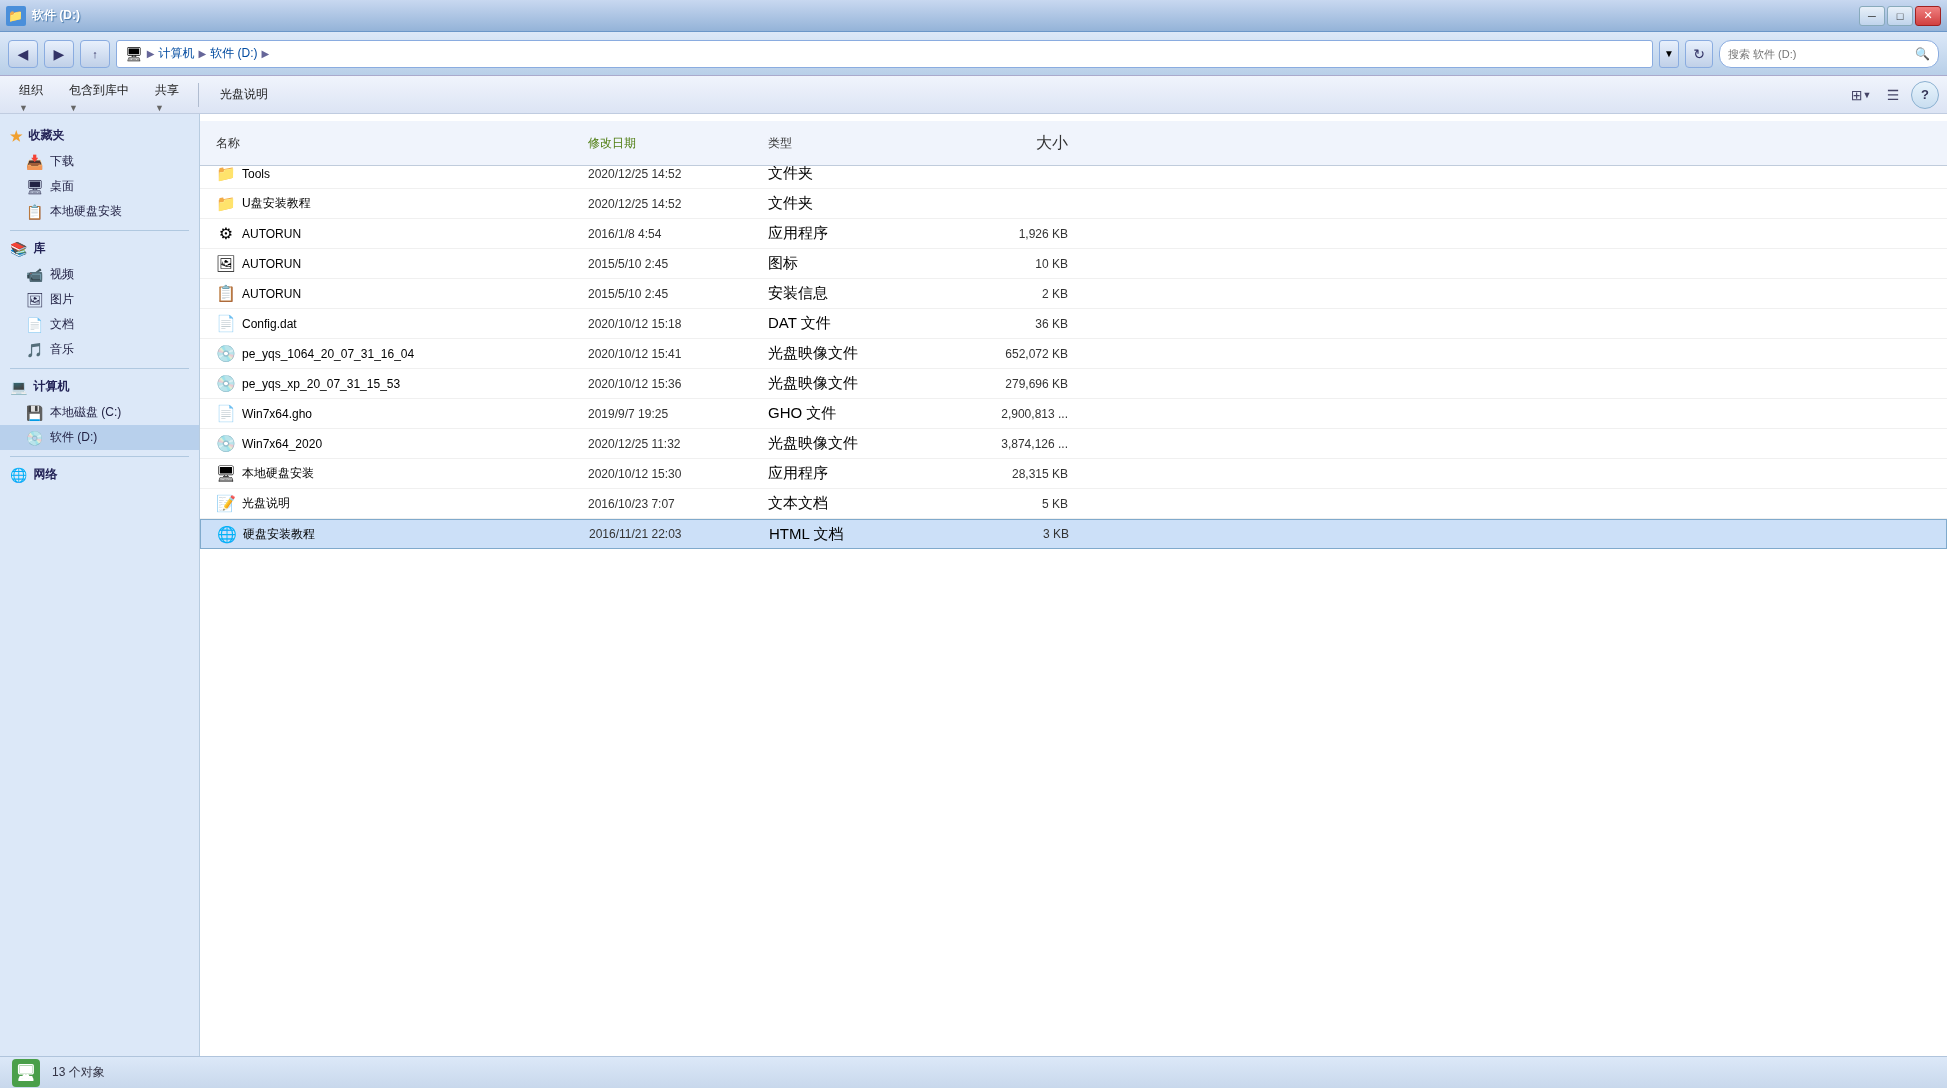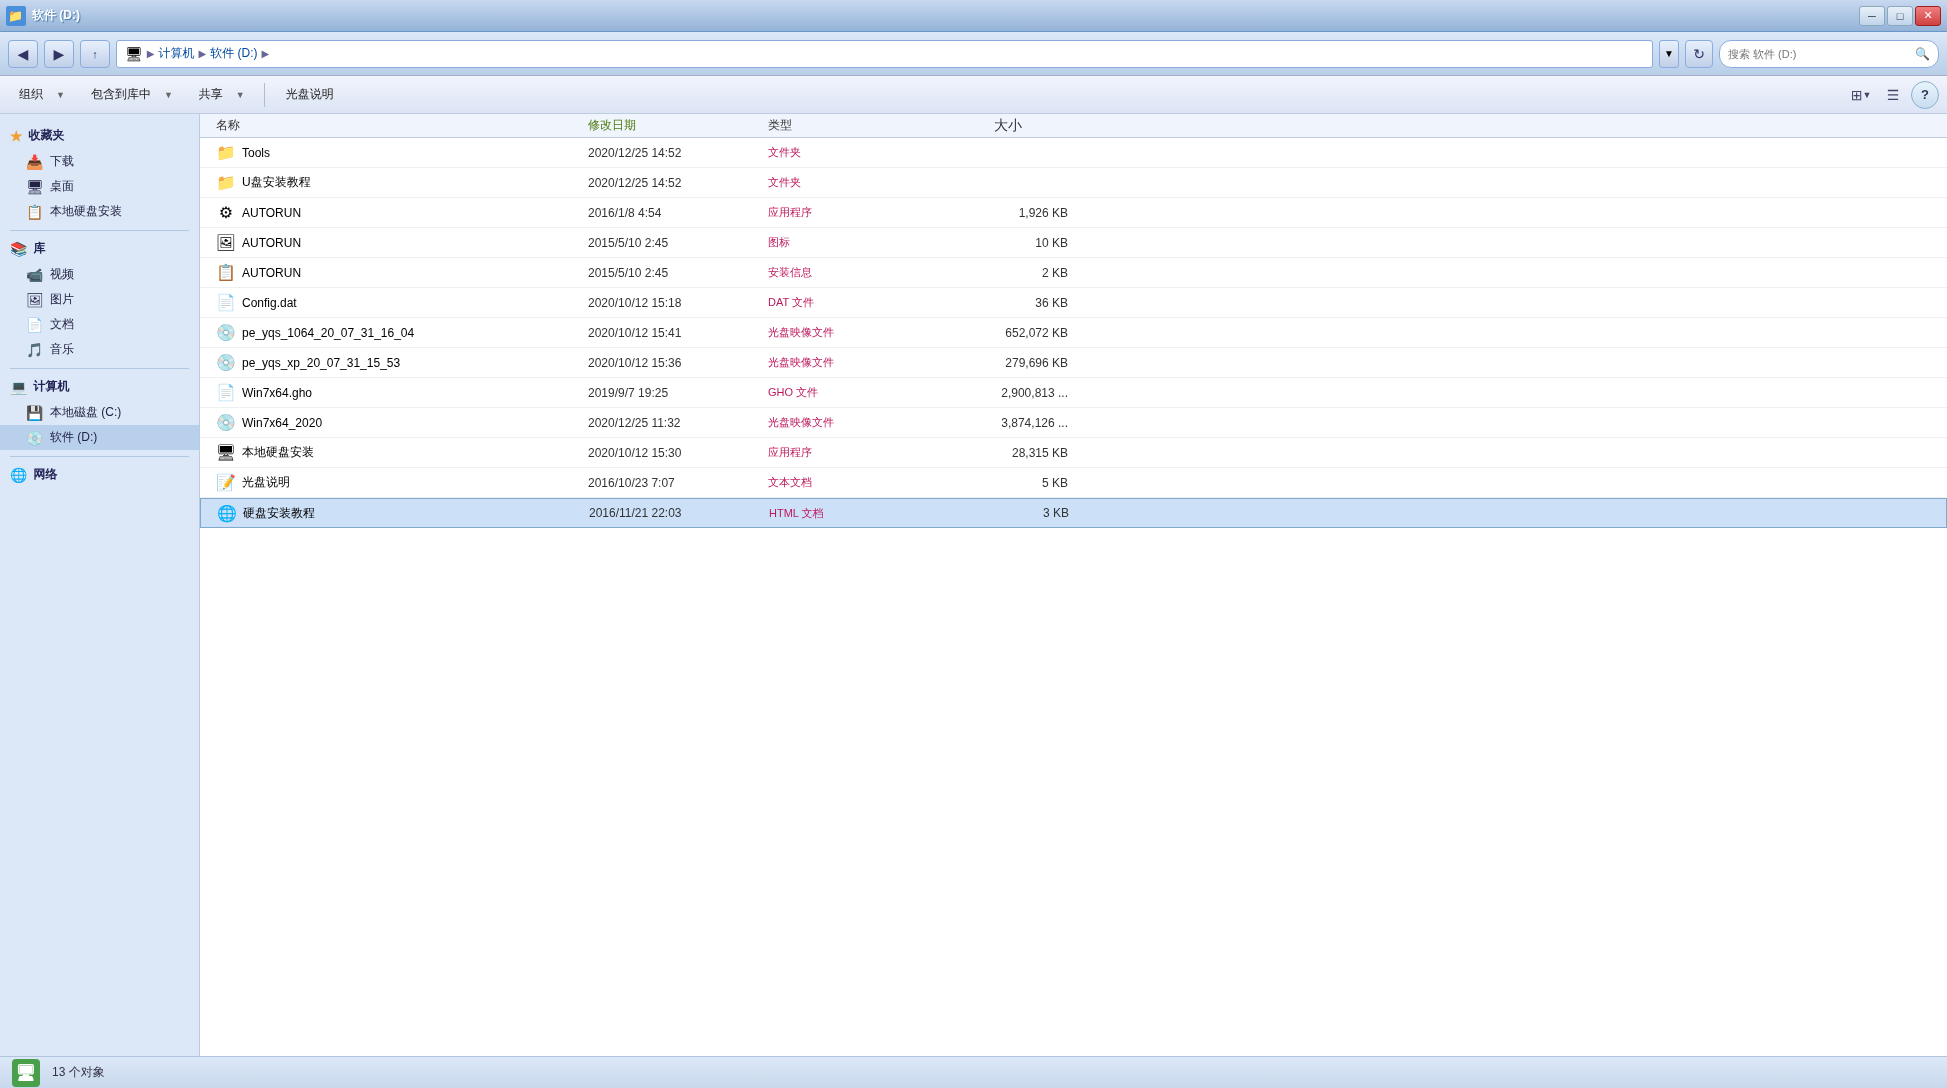--- a/index.html
+++ b/index.html
@@ -149,24 +149,25 @@
       padding: 0 8px;
       gap: 4px;
       border-bottom: 1px solid #c0cce0;
     }
     .toolbar-btn {
       height: 28px;
       padding: 0 10px;
       background: transparent;
       border: 1px solid transparent;
       border-radius: 3px;
-      display: flex; align-items: center; gap: 13px;
+      display: flex; align-items: flex-start; gap: 4px;
       cursor: pointer;
       font-size: 12px;
       color: #222;
+      flex-direction: column;
     }
     .toolbar-dropdown {
       font-size: 9px;
       color: #666;
     }
     .toolbar-sep {
       width: 1px;
       height: 24px;
       background: #b0bcd0;
       margin: 0 4px;
@@ -266,32 +267,32 @@
     
     .filelist {
       flex: 1;
       background: #fff;
       overflow-y: auto;
       padding: 0;
     }
     .column-header {
       display: flex;
       align-items: center;
-      height: 24px;
+      height: 45px;
       background: #f0f4fc;
       border-bottom: 1px solid #c0ccdc;
       padding: 0 8px;
       position: sticky;
-      top: 0;
+      top: 7px;
       z-index: 10;
     }
     .col-name { width: 380px; font-size: 12px; color: #333; cursor: pointer; padding: 0 8px; }
     .col-date { width: 180px; font-size: 12px; color: #4d7c0f; cursor: pointer; }
     .col-type { width: 180px; font-size: 12px; color: #333; cursor: pointer; }
-    .col-size { width: 120px; font-size: 14px; color: #333; cursor: pointer; text-align: center; }
+    .col-size { width: 120px; font-size: 16px; color: #333; cursor: pointer; text-align: right; }
 
     .file-row {
       display: flex;
       align-items: center;
       height: 30px;
       padding: 0 8px;
       border-bottom: 1px solid #f0f0f0;
       cursor: pointer;
     }
     .file-row.selected { background: #cce0f8; border: 1px solid #80aacc; }
@@ -302,21 +303,21 @@
       gap: 6px;
       font-size: 12px;
       padding: 0 8px;
     }
     .file-icon {
       width: 20px; height: 20px;
       display: flex; align-items: center; justify-content: center;
       font-size: 16px;
     }
     .file-cell-date { width: 180px; font-size: 12px; color: #333; }
-    .file-cell-type { width: 180px; font-size: 11px; color: #be185d; }
+    .file-cell-type { width: 180px; font-size: 15px; color: #000000; }
     .file-cell-size { width: 120px; font-size: 12px; color: #333; text-align: right; }
 
     
     .statusbar {
       height: 32px;
       background: linear-gradient(to bottom, #dce8f8 0%, #c8d8ec 100%);
       border-top: 1px solid #b0c4dc;
       display: flex;
       align-items: center;
       padding: 0 12px;

